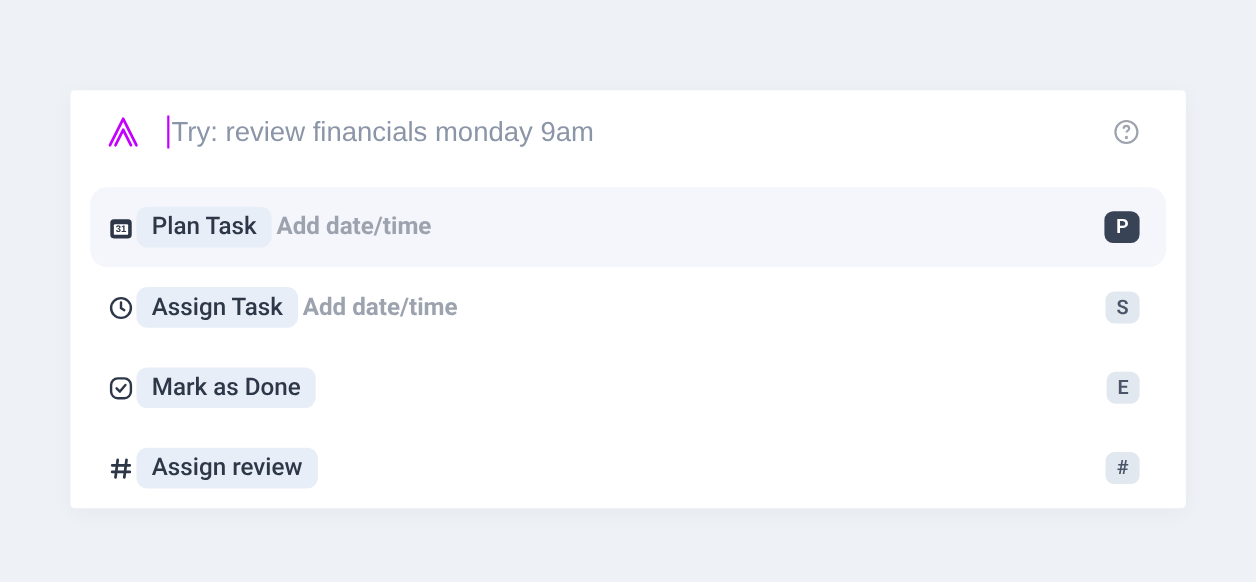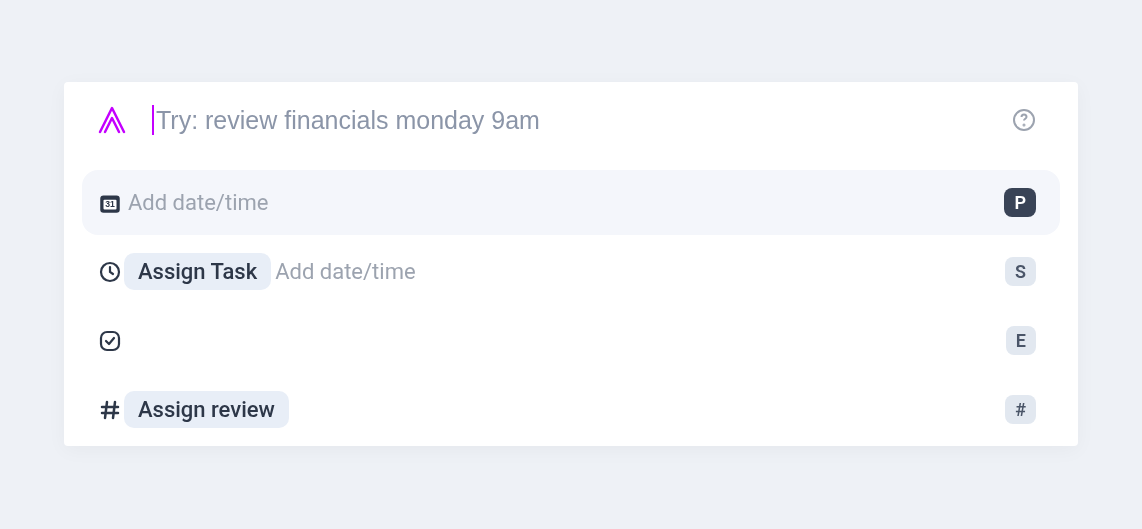--- a/index.html
+++ b/index.html
@@ -90,21 +90,21 @@
       font-size: 22px;
       font-weight: 500;
       padding: 6px 14px;
       border-radius: 10px;
       white-space: nowrap;
     }
     .hint-text {
       color: #9ca3af;
       font-size: 22px;
       margin-left: 4px;
-      font-weight: 400;
+      font-weight: 700;
     }
     .spacer {
       flex: 1;
     }
     .shortcut-key {
       background: #e2e8f0;
       color: #4a5568;
       font-size: 18px;
       font-weight: 600;
       padding: 4px 10px;
@@ -143,20 +143,21 @@
   <div class="menu-list">
 
     <div class="menu-item selected">
       <div class="menu-icon">
         <svg viewBox="0 0 24 24" width="26" height="26" fill="none">
           <rect x="3" y="5" width="18" height="16" rx="3" fill="#2d3748"></rect>
           <rect x="6" y="9" width="12" height="9" rx="1" fill="#ffffff"></rect>
           <text x="12" y="16" font-size="8" font-weight="700" fill="#2d3748" text-anchor="middle" font-family="sans-serif">31</text>
         </svg>
       </div>
+      <span class="label-chip">Plan Task</span>
       <span class="hint-text">Add date/time</span>
       <div class="spacer"></div>
       <span class="shortcut-key dark">P</span>
     </div>
 
     <div class="menu-item">
       <div class="menu-icon">
         <svg viewBox="0 0 24 24" width="24" height="24" fill="none" stroke="#2d3748" stroke-width="2.2">
           <circle cx="12" cy="12" r="9"></circle>
           <path d="M12 7 L12 12 L15 14" stroke-linecap="round"></path>
@@ -168,20 +169,21 @@
       <span class="shortcut-key">S</span>
     </div>
 
     <div class="menu-item">
       <div class="menu-icon">
         <svg viewBox="0 0 24 24" width="24" height="24" fill="none" stroke="#2d3748" stroke-width="2.2">
           <rect x="3" y="3" width="18" height="18" rx="6"></rect>
           <path d="M8 12 L11 15 L16 9" stroke-linecap="round" stroke-linejoin="round"></path>
         </svg>
       </div>
+      <span class="label-chip">Mark as Done</span>
       <div class="spacer"></div>
       <span class="shortcut-key">E</span>
     </div>
 
     <div class="menu-item">
       <div class="menu-icon">
         <svg viewBox="0 0 24 24" width="24" height="24" fill="none" stroke="#2d3748" stroke-width="2.5">
           <path d="M9 4 L7 20 M17 4 L15 20 M4 9 L20 9 M4 15 L20 15" stroke-linecap="round"></path>
         </svg>
       </div>

